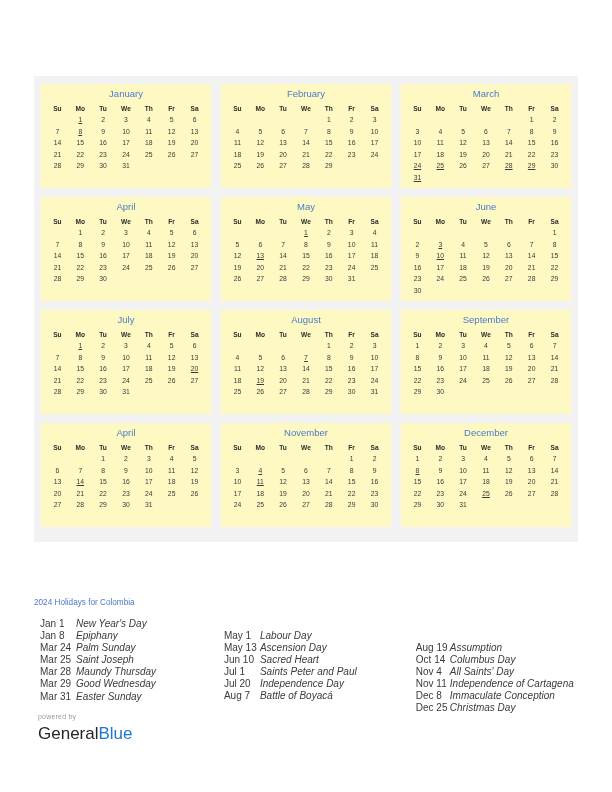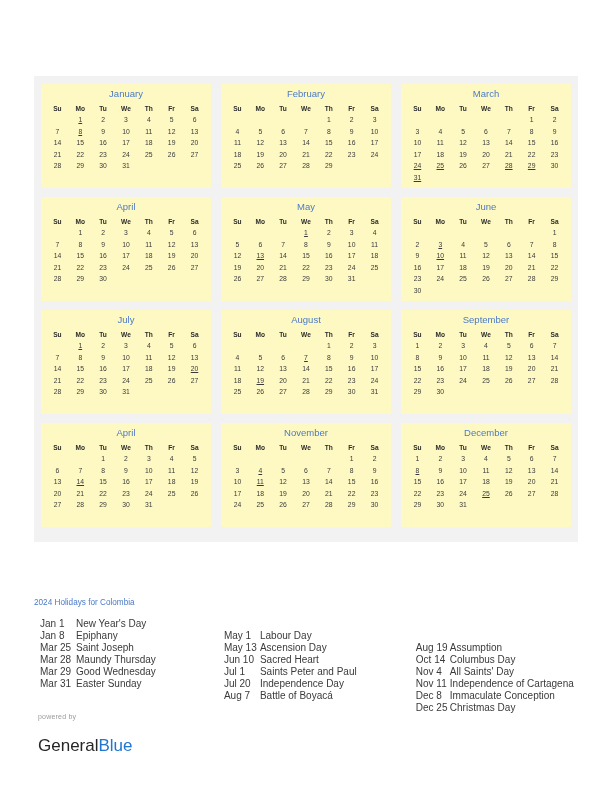--- a/index.html
+++ b/index.html
@@ -146,38 +146,38 @@
     display: flex;
     font-size: 10px;
     line-height: 12.1px;
     color: #3a3a3a;
   }
   .holiday-date {
     width: 36px;
     flex: 0 0 36px;
   }
   .holiday-col.col3 .holiday-date { width: 34px; flex: 0 0 34px; }
-  .holiday-name { flex: 1 1 auto; }
+  .holiday-name { flex: 1 1 auto; font-style: italic; }
 
   
   .footer {
     position: absolute;
     left: 38px;
     top: 712px;
   }
   .powered-by {
     font-size: 7px;
     color: #9a9a9a;
     line-height: 10px;
     letter-spacing: 0.2px;
   }
   .brand {
     font-size: 17px;
     line-height: 21px;
-    margin-top: 13px;
+    margin-top: 1px;
   }
   .brand-general { color: #262626; }
   .brand-blue { color: #2176d2; }
 </style>
 </head>
 <body>
 
 <div class="page">
 
   <div class="header">
@@ -974,20 +974,24 @@
     <div class="holidays-title">2024 Holidays for Colombia</div>
     <div class="holidays-columns" id="holidays-columns">
         <div class="holiday-col col1">
           <div class="holiday-item">
             <span class="holiday-date">Jan 1</span>
             <span class="holiday-name">New Year's Day</span>
           </div>
           <div class="holiday-item">
             <span class="holiday-date">Jan 8</span>
             <span class="holiday-name">Epiphany</span>
+          </div>
+          <div class="holiday-item">
+            <span class="holiday-date">Mar 24</span>
+            <span class="holiday-name">Palm Sunday</span>
           </div>
           <div class="holiday-item">
             <span class="holiday-date">Mar 25</span>
             <span class="holiday-name">Saint Joseph</span>
           </div>
           <div class="holiday-item">
             <span class="holiday-date">Mar 28</span>
             <span class="holiday-name">Maundy Thursday</span>
           </div>
           <div class="holiday-item">

